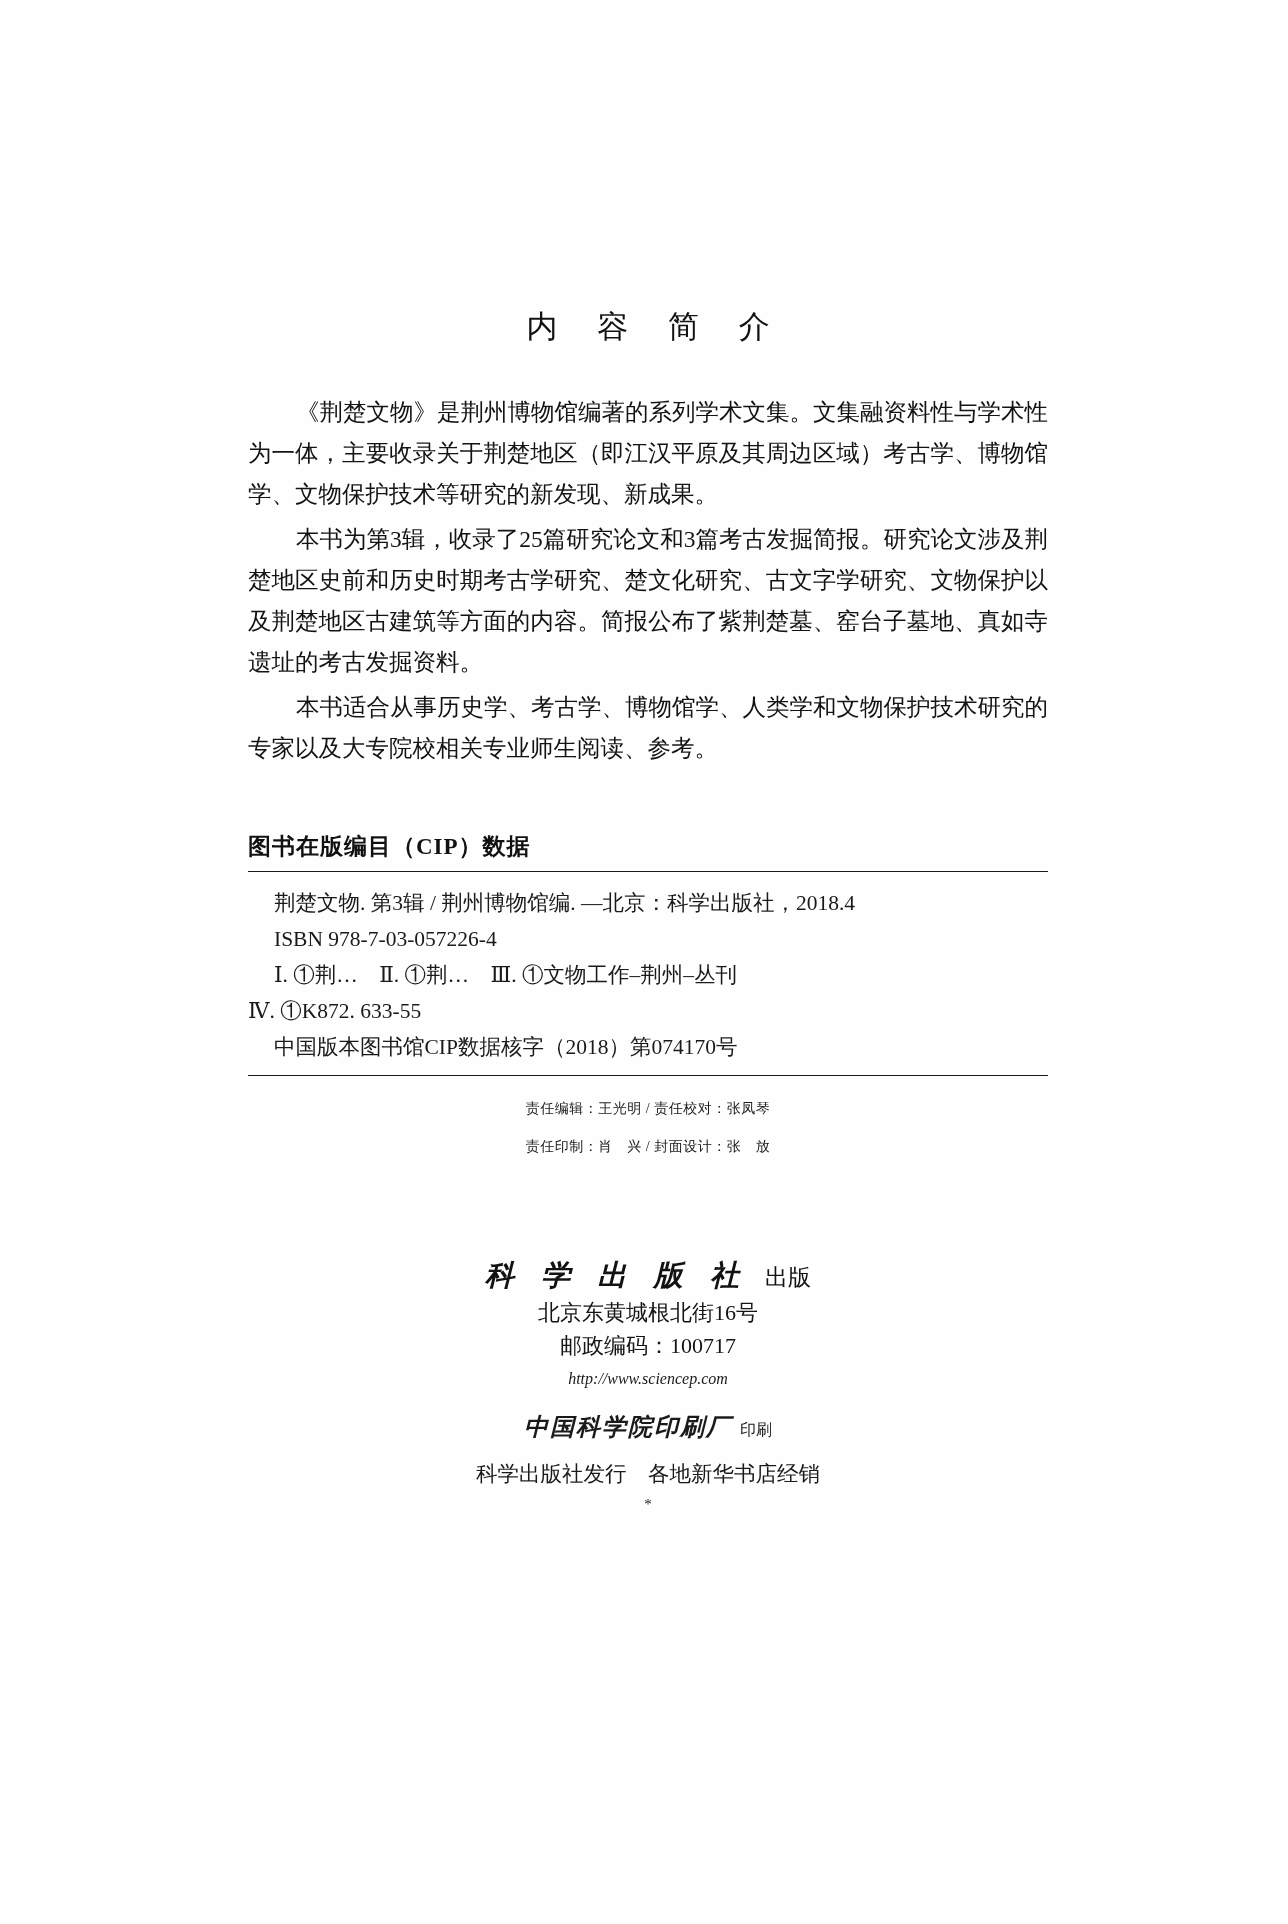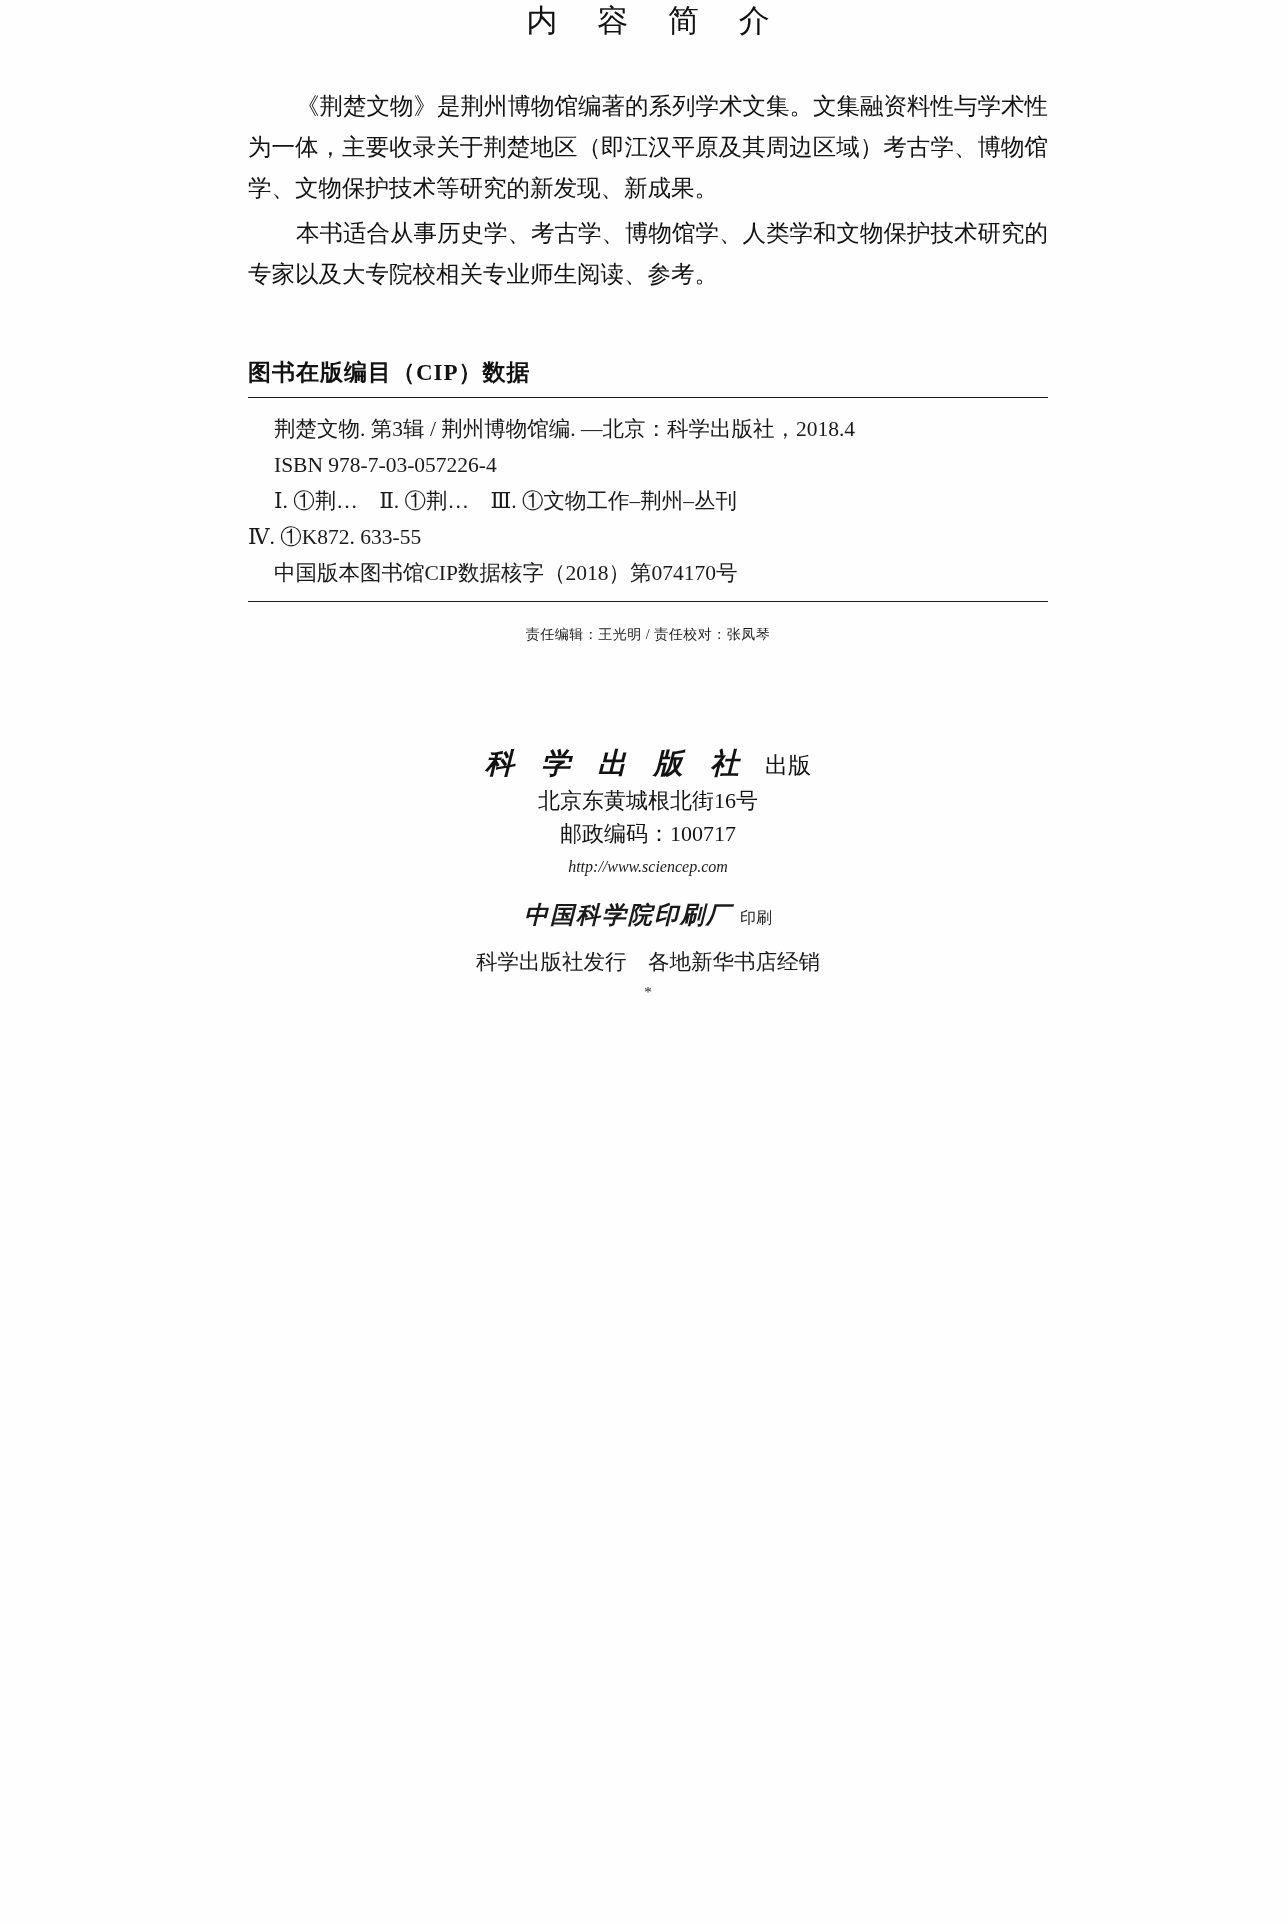--- a/index.html
+++ b/index.html
@@ -29,20 +29,21 @@
     top: 0;
     width: 800px;
   }
 
   
   .section-title {
     text-align: center;
     font-size: 31px;
     letter-spacing: 16px;
     padding-left: 16px;
+    margin-top: 306px;
     font-family: "Liberation Serif", "DejaVu Serif", serif;
     color: #111;
   }
 
   
   .intro {
     margin-top: 44px;
     font-size: 23.5px;
     line-height: 41px;
     text-align: justify;
@@ -183,38 +184,40 @@
 </head>
 <body>
 
 <div class="page">
   <div class="content">
 
     <div class="section-title">内 容 简 介</div>
 
     <div class="intro">
       <p>《荆楚文物》是荆州博物馆编著的系列学术文集。文集融资料性与学术性为一体，主要收录关于荆楚地区（即江汉平原及其周边区域）考古学、博物馆学、文物保护技术等研究的新发现、新成果。</p>
+      <p>本书为第3辑，收录了25篇研究论文和3篇考古发掘简报。研究论文涉及荆楚地区史前和历史时期考古学研究、楚文化研究、古文字学研究、文物保护以及荆楚地区古建筑等方面的内容。简报公布了紫荆楚墓、窑台子墓地、真如寺遗址的考古发掘资料。</p>
       <p>本书适合从事历史学、考古学、博物馆学、人类学和文物保护技术研究的专家以及大专院校相关专业师生阅读、参考。</p>
     </div>
 
     <div class="cip-wrap">
       <div class="cip-heading">图书在版编目（CIP）数据</div>
       <hr class="rule">
       <div class="cip-body">
         <span class="l cip-indent">荆楚文物. 第3辑 / 荆州博物馆编. —北京：科学出版社，2018.4</span>
         <span class="l cip-indent">ISBN 978-7-03-057226-4</span>
         <span class="l cip-indent2">Ⅰ. ①荆…　Ⅱ. ①荆…　Ⅲ. ①文物工作–荆州–丛刊</span>
         <span class="l cip-core">Ⅳ. ①K872. 633-55</span>
         <span class="l cip-center">中国版本图书馆CIP数据核字（2018）第074170号</span>
       </div>
       <hr class="rule thin">
     </div>
 
     <div class="staff">
       <div>责任编辑：王光明 / 责任校对：张凤琴</div>
+      <div>责任印制：肖　兴 / 封面设计：张　放</div>
     </div>
 
     <div class="pub-wrap">
       <div class="pub-logo-line">
         <span>科 学 出 版 社</span><span class="suffix">出版</span>
       </div>
       <div class="pub-line">北京东黄城根北街16号</div>
       <div class="pub-line">邮政编码：100717</div>
       <div class="pub-url">http://www.sciencep.com</div>
 

